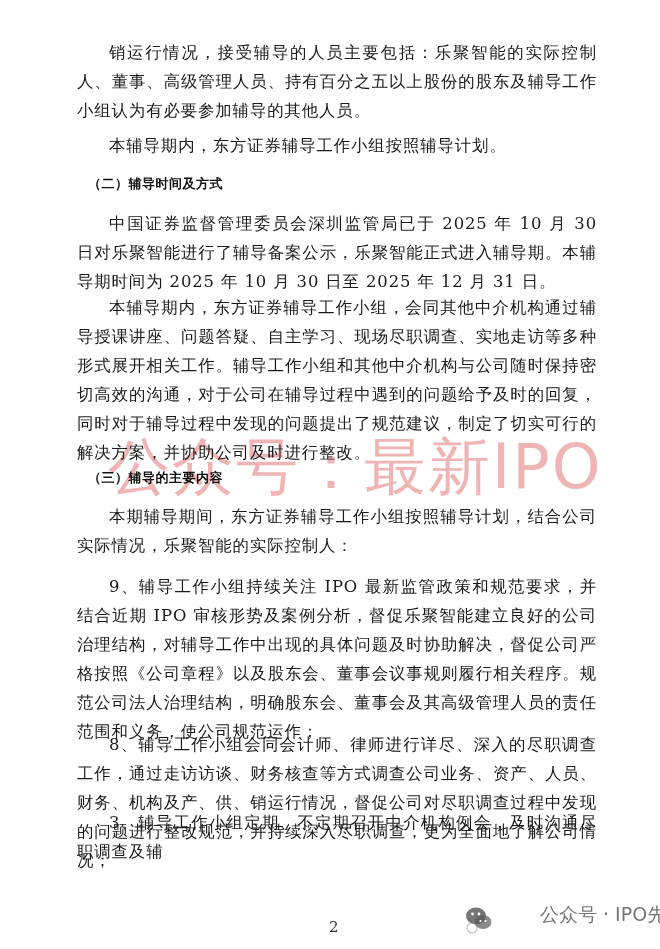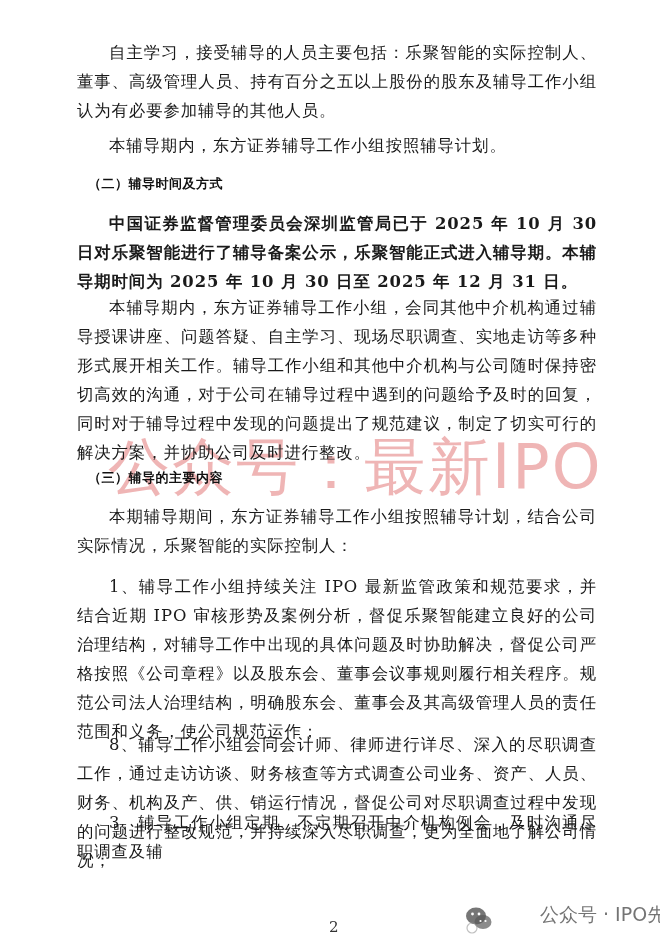--- a/index.html
+++ b/index.html
@@ -100,32 +100,32 @@
     .text-layer { position: relative; z-index: 1; }
   </style>
 </head>
 <body>
 
 <div class="page">
 
   <div class="watermark-center">公众号：最新IPO</div>
 
   <div class="text-layer">
-    <p class="para" style="top:38px;">自主学习，接受辅导的人员主要包括：乐聚智能的实际控制人、董事、高级管理人员、持有百分之五以上股份的股东及辅导工作小组认为有必要参加辅导的其他人员。</p>
+    <p class="para" style="top:38px;">销运行情况，接受辅导的人员主要包括：乐聚智能的实际控制人、董事、高级管理人员、持有百分之五以上股份的股东及辅导工作小组认为有必要参加辅导的其他人员。</p>
     <p class="para" style="top:131px;">本辅导期内，东方证券辅导工作小组按照辅导计划。</p>
 
     <h2 class="heading" style="top:175px;">（二）辅导时间及方式</h2>
 
-    <p class="para" style="top:209px;font-weight:bold;">中国证券监督管理委员会深圳监管局已于 2025 年 10 月 30 日对乐聚智能进行了辅导备案公示，乐聚智能正式进入辅导期。本辅导期时间为 2025 年 10 月 30 日至 2025 年 12 月 31 日。</p>
+    <p class="para" style="top:209px;">中国证券监督管理委员会深圳监管局已于 2025 年 10 月 30 日对乐聚智能进行了辅导备案公示，乐聚智能正式进入辅导期。本辅导期时间为 2025 年 10 月 30 日至 2025 年 12 月 31 日。</p>
     <p class="para" style="top:293px;">本辅导期内，东方证券辅导工作小组，会同其他中介机构通过辅导授课讲座、问题答疑、自主学习、现场尽职调查、实地走访等多种形式展开相关工作。辅导工作小组和其他中介机构与公司随时保持密切高效的沟通，对于公司在辅导过程中遇到的问题给予及时的回复，同时对于辅导过程中发现的问题提出了规范建议，制定了切实可行的解决方案，并协助公司及时进行整改。</p>
 
     <h2 class="heading" style="top:469px;">（三）辅导的主要内容</h2>
 
     <p class="para" style="top:502px;">本期辅导期间，东方证券辅导工作小组按照辅导计划，结合公司实际情况，乐聚智能的实际控制人：</p>
-    <p class="para" style="top:572px;">1、辅导工作小组持续关注 IPO 最新监管政策和规范要求，并结合近期 IPO 审核形势及案例分析，督促乐聚智能建立良好的公司治理结构，对辅导工作中出现的具体问题及时协助解决，督促公司严格按照《公司章程》以及股东会、董事会议事规则履行相关程序。规范公司法人治理结构，明确股东会、董事会及其高级管理人员的责任范围和义务，使公司规范运作；</p>
+    <p class="para" style="top:572px;">9、辅导工作小组持续关注 IPO 最新监管政策和规范要求，并结合近期 IPO 审核形势及案例分析，督促乐聚智能建立良好的公司治理结构，对辅导工作中出现的具体问题及时协助解决，督促公司严格按照《公司章程》以及股东会、董事会议事规则履行相关程序。规范公司法人治理结构，明确股东会、董事会及其高级管理人员的责任范围和义务，使公司规范运作；</p>
     <p class="para" style="top:730px;">8、辅导工作小组会同会计师、律师进行详尽、深入的尽职调查工作，通过走访访谈、财务核查等方式调查公司业务、资产、人员、财务、机构及产、供、销运行情况，督促公司对尽职调查过程中发现的问题进行整改规范，并持续深入尽职调查，更为全面地了解公司情况；</p>
     <p class="para" style="top:808px;">3、辅导工作小组定期、不定期召开中介机构例会，及时沟通尽职调查及辅</p>
   </div>
 
   <div class="page-number">2</div>
 
   <div class="wm-bottom">
     <svg class="wm-icon" viewBox="0 0 30 30">
       <ellipse cx="12" cy="12" rx="10" ry="8.5" fill="rgba(60,60,60,0.7)"></ellipse>
       <ellipse cx="19" cy="18" rx="8.5" ry="7" fill="rgba(90,90,90,0.7)"></ellipse>

